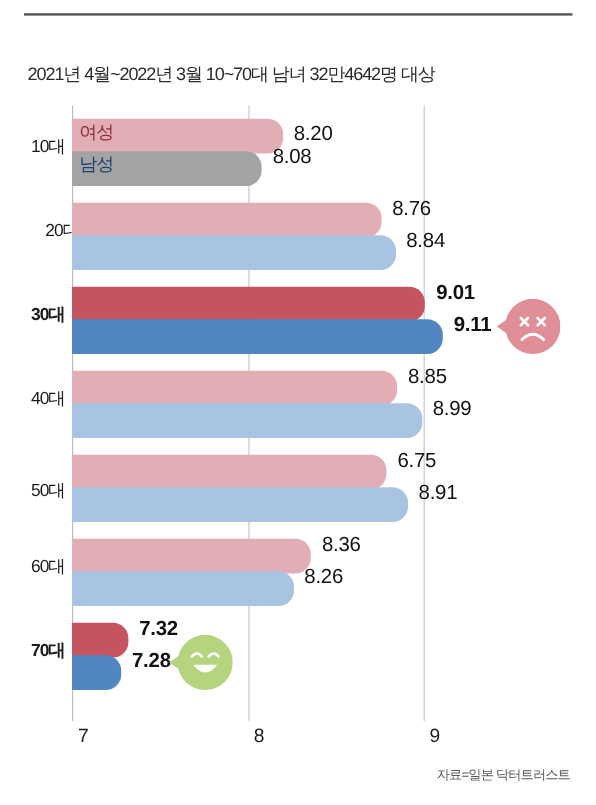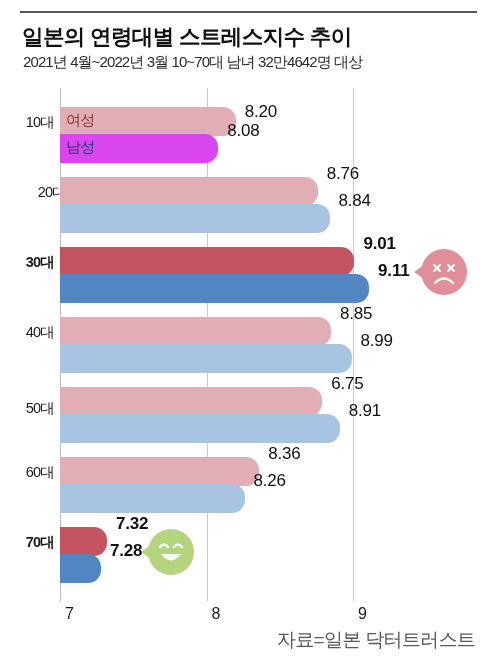--- a/index.html
+++ b/index.html
@@ -95,23 +95,24 @@
   }
 
   .bar-row {
     position: absolute;
     height: 25px;
     left: 0;
     width: 497px;
   }
   .bar {
     position: absolute;
-    top: 16px;
+    top: 8px;
     height: 29px;
     border-radius: 0 13px 13px 0;
+    font-family: Liberation Serif, serif;
   }
   .bar-value {
     position: absolute;
     top: 0;
     height: 25px;
     line-height: 25px;
     font-size: 17px;
     letter-spacing: -0.2px;
     color: #111111;
     white-space: nowrap;
@@ -158,54 +159,53 @@
     font-size: 16px;
     color: #1b1b1b;
     text-align: left;
     white-space: nowrap;
   }
 
   .source {
     position: absolute;
     right: 22px;
     bottom: 18px;
-    font-size: 19px;
+    font-size: 11px;
     letter-spacing: -0.7px;
     color: #5a5a5a;
     white-space: nowrap;
   }
 </style>
 </head>
 <body>
 
 <div id="page">
 
   <div class="top-rule"></div>
 
-  <div class="chart-title">일본의 연령대별 스트레스지수 추이</div>
 
   <div class="chart-subtitle">2021년 4월~2022년 3월 10~70대 남녀 32만4642명 대상</div>
 
   <div class="plot" id="plot">
       <div class="axis-base" style="left: 60px; height: 513px; background: rgb(189, 189, 189);"></div>
       <div class="tick-label" style="left: 65px; top: 517px;">7</div>
       <div class="gridline" style="left: 206.5px; height: 513px; background: rgb(201, 201, 201);"></div>
       <div class="tick-label" style="left: 211.5px; top: 517px;">8</div>
       <div class="gridline" style="left: 353px; height: 513px; background: rgb(201, 201, 201);"></div>
       <div class="tick-label" style="left: 358px; top: 517px;">9</div>
       <div class="group" style="top: 0px;">
         <div class="group-label" style="left: 0px; width: 54px; top: 25px;">10대</div>
         <div class="bar-row" style="top: 3px;">
           <div class="bar" style="left: 60px; width: 175.8px; background: rgb(225, 174, 181);">
             <span class="series-tag female">여성</span>
           </div>
           <div class="bar-value" style="left: 244.8px; margin-top: 8px;">8.20</div>
         </div>
         <div class="bar-row" style="top: 30px;">
-          <div class="bar" style="left: 60px; width: 158.22px; background: #d946ef; text-align: right;">
+          <div class="bar" style="left: 60px; width: 158.22px; background: #a3a3a3; text-align: right;">
             <span class="series-tag male">남성</span>
           </div>
           <div class="bar-value" style="left: 227.22px;">8.08</div>
         </div>
       </div>
       <div class="group" style="top: 0px;">
         <div class="group-label" style="left: 0px; width: 54px; top: 95px; margin-left: 12px;">20대</div>
         <div class="bar-row" style="top: 73px;">
           <div class="bar" style="left: 60px; width: 257.84px; background: rgb(225, 174, 181);"></div>
           <div class="bar-value" style="left: 326.84px;">8.76</div>

